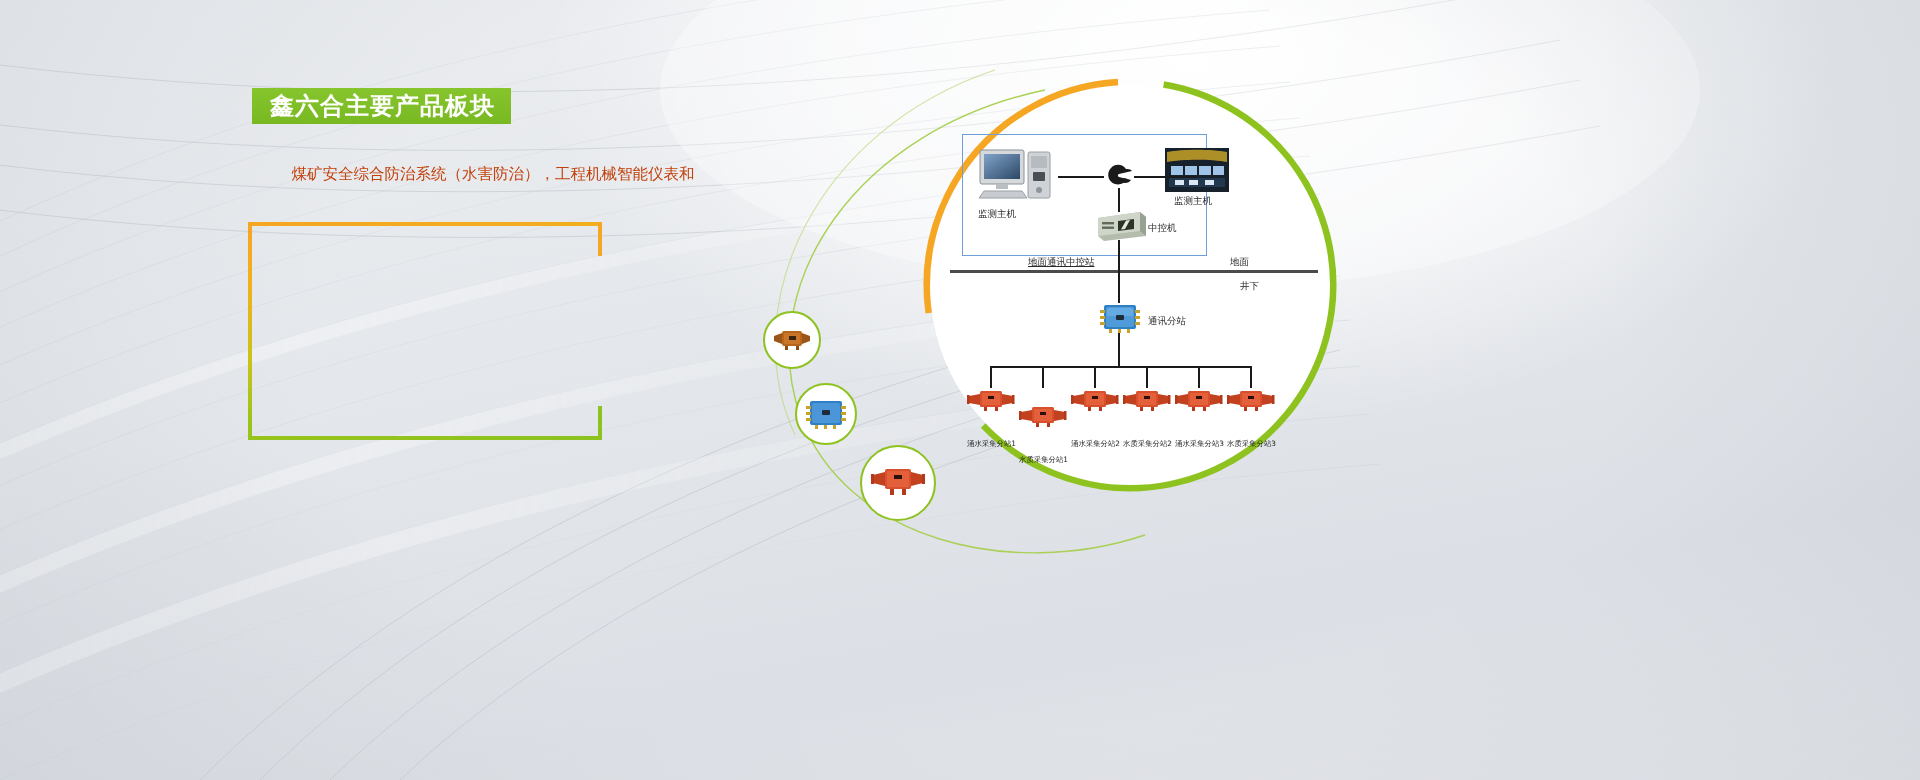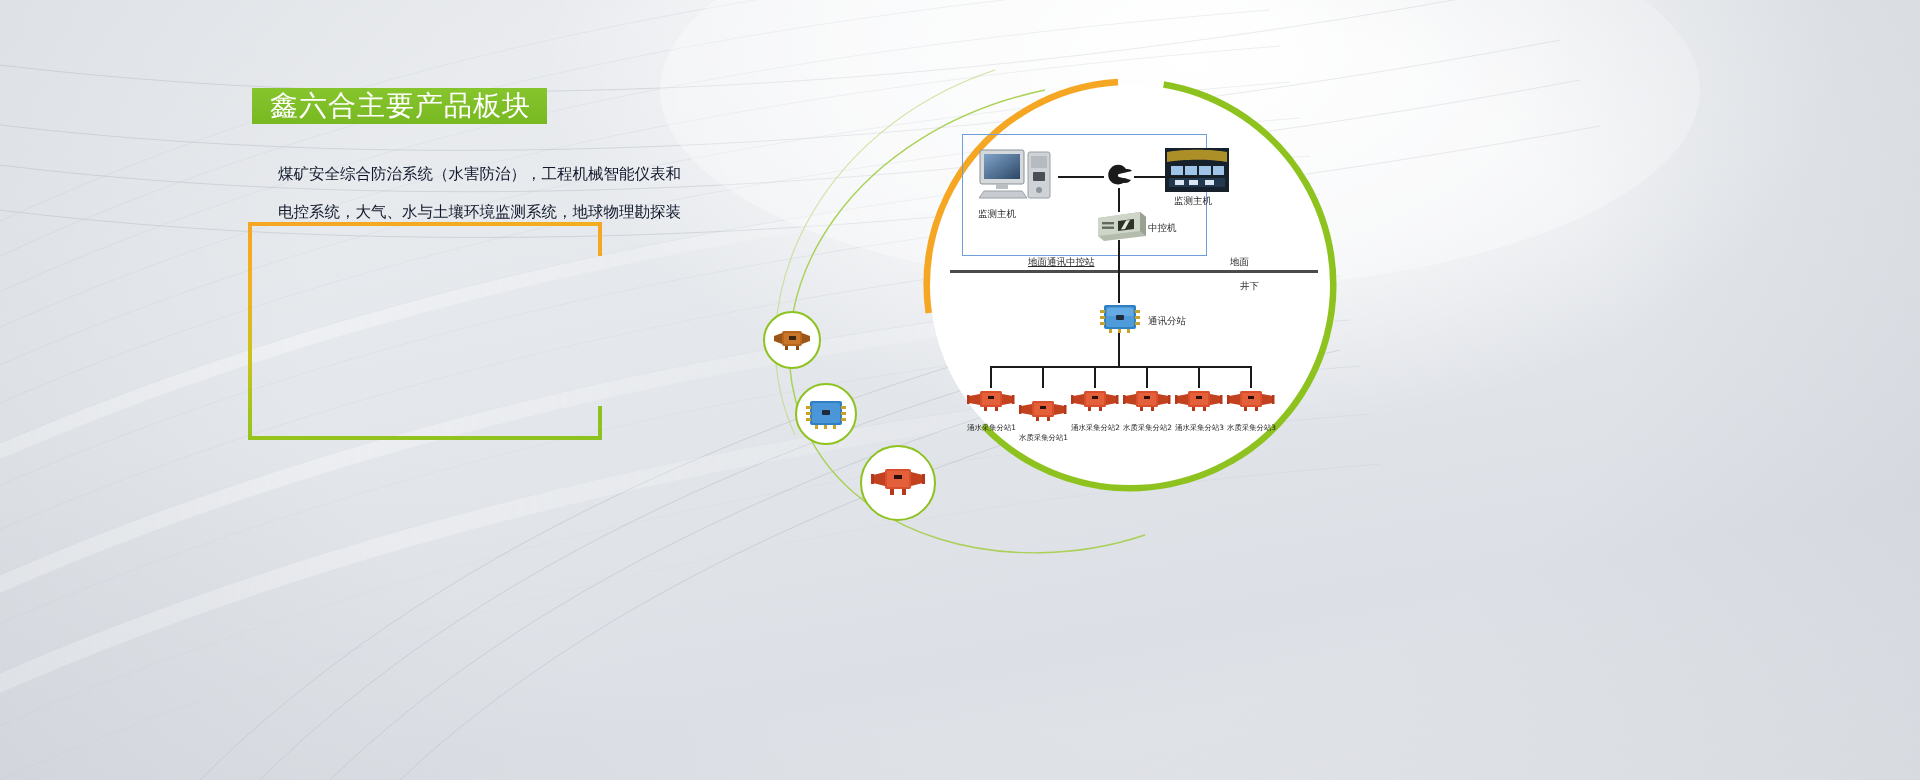--- a/index.html
+++ b/index.html
@@ -44,30 +44,31 @@
 
   #title-banner {
     position: absolute; left: 252px; top: 88px;
     background: #7dbf26;
     background: linear-gradient(180deg,#86c52c 0%, #78b821 100%);
     height: 36px; padding: 0 16px 0 18px;
     display: flex; align-items: center; white-space: nowrap;
     z-index: 5;
   }
   #title-banner span {
-    color: #ffffff; font-size: 28px; font-weight: normal; letter-spacing: 1px;
+    color: #ffffff; font-size: 24px; font-weight: bold; letter-spacing: 1px;
     font-family: "DejaVu Sans", "Liberation Sans", sans-serif;
   }
 
   #body-copy {
     position: absolute; left: 278px; top: 155px; width: 430px; z-index: 5;
   }
   #body-copy p {
-    font-size: 15.5px; line-height: 38px; color: #0f172a; white-space: nowrap;
+    font-size: 15.5px; line-height: 38px; color: #c2410c; white-space: nowrap;
     font-family: "DejaVu Sans", "Liberation Sans", sans-serif;
+    text-align: center;
   }
 
   
   #right-graphic { position:absolute; left:745px; top:35px; width:640px; height:530px; z-index:2; }
   #ring-svg { position:absolute; left:0; top:0; }
 
   #white-disc {
     position:absolute; left:185px; top:50px; width:400px; height:400px;
     border-radius:50%; background:#ffffff; z-index:2;
   }
@@ -98,21 +99,21 @@
     background:#4b4b4b;
   }
 
   
   .ico { position:absolute; }
 
   
   #dev-row { position:absolute; left:0; top:243px; width:370px; height:85px; }
   .dev { position:absolute; width:48px; }
   .dev-label { font-size:7.4px; color:#222; text-align:right; white-space:nowrap;
-               font-family:"DejaVu Sans","Liberation Sans",sans-serif; margin-top:4px;}
+               font-family:"DejaVu Sans","Liberation Sans",sans-serif; margin-top:20px;}
 </style>
 </head>
 <body>
 
 <div id="bg-wrap">
   <div id="bg-base"></div>
   <svg id="bg-svg" width="1920" height="780">
     <defs>
       <linearGradient id="lg-faint" x1="0" y1="0" x2="1" y2="1">
         <stop offset="0%" stop-color="#ffffff" stop-opacity="0.9"></stop>
@@ -165,21 +166,20 @@
 <section id="left-panel">
   <div id="frame-box"></div>
 </section>
 
 <div id="title-banner">
   <span>鑫六合主要产品板块</span>
 </div>
 
 <div id="body-copy">
   <p>煤矿安全综合防治系统（水害防治），工程机械智能仪表和</p>
-  <p>电控系统，大气、水与土壤环境监测系统，地球物理勘探装</p>
 </div>
 
 <section id="right-graphic">
 
   <svg id="ring-svg" width="640" height="530">
 
     <circle cx="385" cy="250" r="200" fill="none" stroke="#8dc21f" stroke-width="13" stroke-dasharray="760 500" stroke-dashoffset="180" transform="rotate(-30 385 250)"></circle>
     <circle cx="385" cy="250" r="200" fill="none" stroke="#f5a623" stroke-width="13" stroke-dasharray="330 1000" stroke-dashoffset="-705" transform="rotate(-30 385 250)"></circle>
 
     <path d="M300,55 C110,95 10,250 55,380 C100,505 265,545 400,500" fill="none" stroke="#a7cf4d" stroke-width="1.4" opacity="0.95"></path>
@@ -351,21 +351,21 @@
           <path d="M2,9 L13,7 L13,18 L2,16 Z" fill="#c2411f"></path>
           <path d="M46,9 L35,7 L35,18 L46,16 Z" fill="#c2411f"></path>
           <rect x="0" y="8" width="2.5" height="9" fill="#b3391a"></rect>
           <rect x="45" y="8" width="2.5" height="9" fill="#b3391a"></rect>
           <rect x="17" y="20" width="3" height="4" fill="#b3391a"></rect>
           <rect x="28" y="20" width="3" height="4" fill="#b3391a"></rect>
         </svg>
         <div class="dev-label">涌水采集分站1</div>
       </div>
 
-      <div class="dev" style="left:69px; top:24px;">
+      <div class="dev" style="left:69px; top:30px;">
         <svg width="48" height="28" viewBox="0 0 48 28">
           <rect x="13" y="4" width="22" height="16" rx="1.5" fill="#d94f2b"></rect>
           <rect x="15" y="6" width="18" height="12" fill="#e4603a"></rect>
           <rect x="21" y="9" width="6" height="3" fill="#2c1008"></rect>
           <path d="M2,9 L13,7 L13,18 L2,16 Z" fill="#c2411f"></path>
           <path d="M46,9 L35,7 L35,18 L46,16 Z" fill="#c2411f"></path>
           <rect x="0" y="8" width="2.5" height="9" fill="#b3391a"></rect>
           <rect x="45" y="8" width="2.5" height="9" fill="#b3391a"></rect>
           <rect x="17" y="20" width="3" height="4" fill="#b3391a"></rect>
           <rect x="28" y="20" width="3" height="4" fill="#b3391a"></rect>

